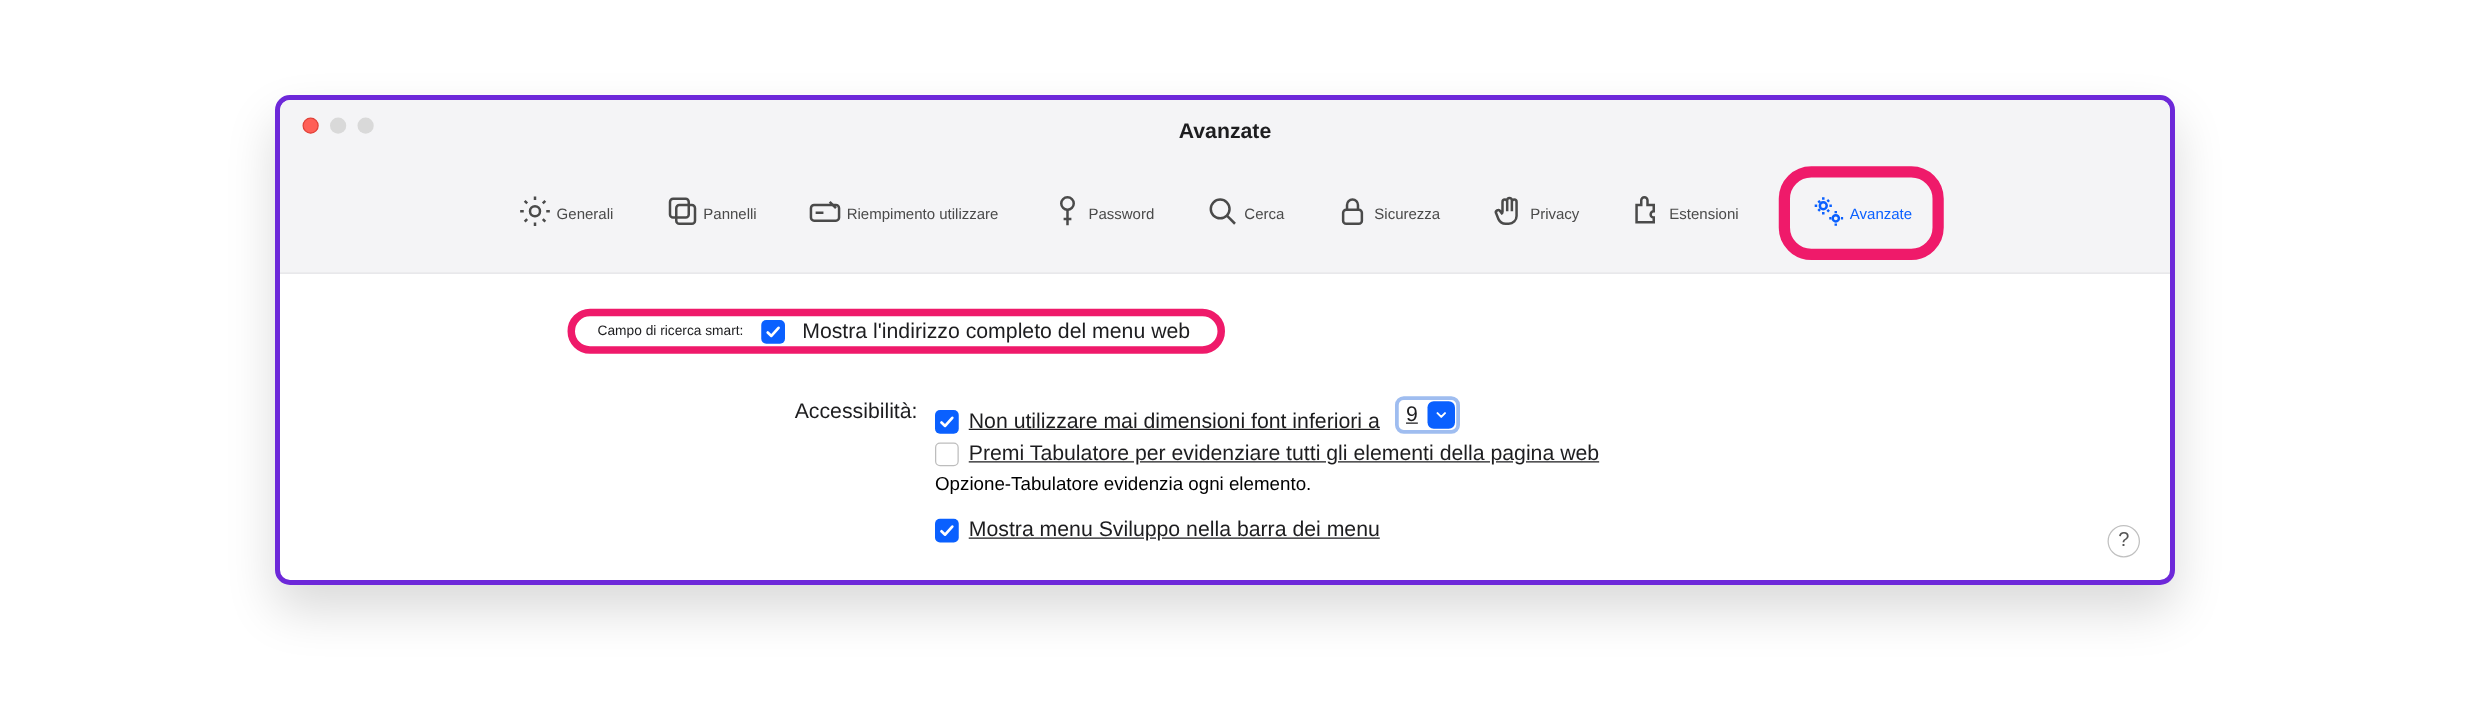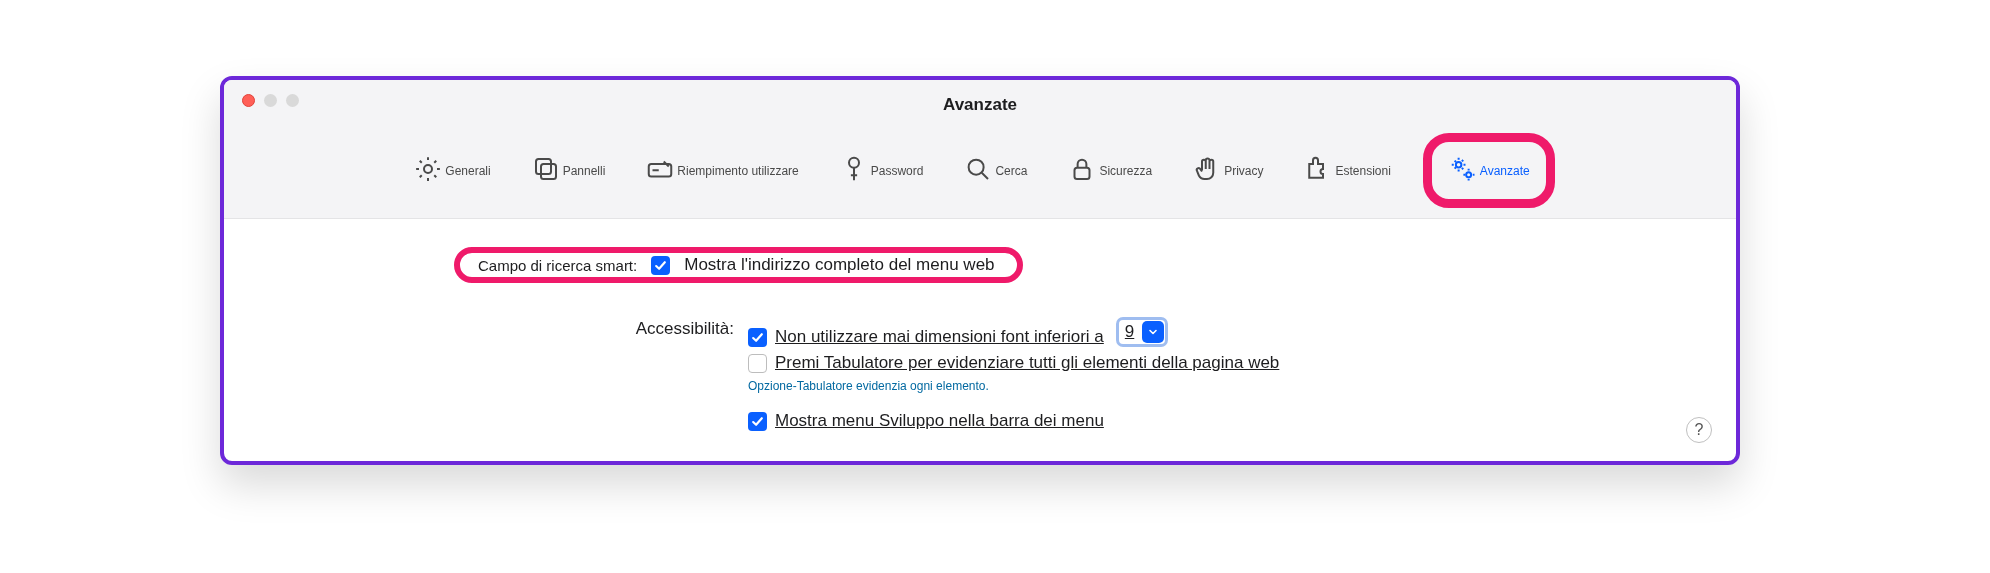--- a/index.html
+++ b/index.html
@@ -102,22 +102,22 @@
     align-items: center;
     justify-content: center;
     flex-shrink: 0;
   }
   .checkbox.unchecked {
     background: #fff;
     border: 1px solid #bdbdbd;
   }
   .checkbox svg { width: 13px; height: 13px; }
   .hint {
-    font-size: 12px;
-    color: #0369a1;
+    font-size: 15px;
+    color: #000000;
     margin-left: 0px;
     margin-top: 2px;
     margin-bottom: 18px;
   }
   .stepper {
     display: inline-flex;
     align-items: center;
     border: 3px solid #9fbdf0;
     border-radius: 7px;
     margin-left: 4px;
@@ -159,21 +159,21 @@
     width: 26px; height: 26px;
     border-radius: 50%;
     border: 1px solid #c0c0c0;
     background: #fff;
     display: flex;
     align-items: center;
     justify-content: center;
     font-size: 16px;
     color: #555;
   }
-  .inline-label { font-size: 15px; }
+  .inline-label { font-size: 11px; }
   .spacer-row { height: 18px; }
 </style>
 </head>
 <body>
 
 <div class="window">
 
   <div class="titlebar">
     <div class="traffic-lights">
       <div class="dot red"></div>

